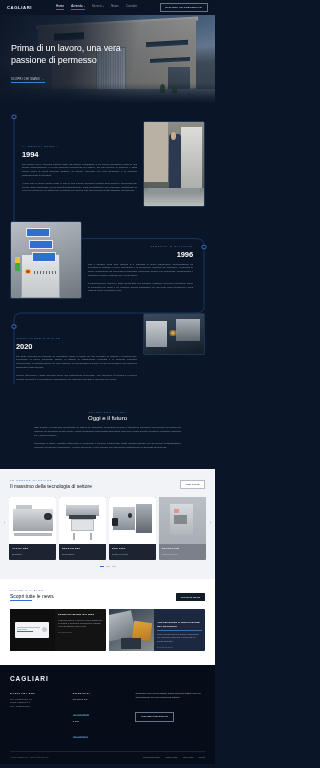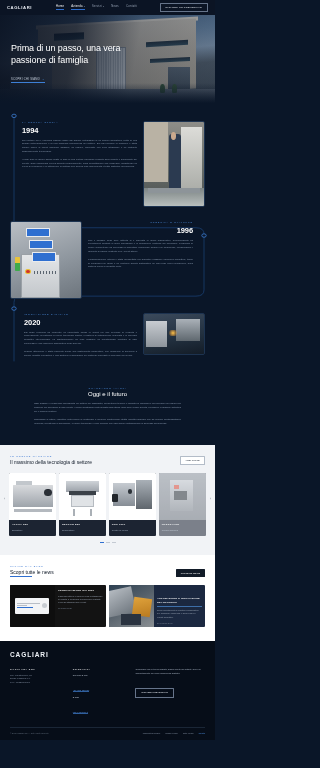--- a/index.html
+++ b/index.html
@@ -152,21 +152,21 @@
 
   
   .timeline {
     position: relative;
     background: #0a1628;
     padding: 12px 0 6px 0;
   }
   .tl-svg { position: absolute; left: 0; top: 0; width: 215px; height: 100%; pointer-events: none; }
 
   .tl-row { position: relative; display: flex; }
-  .tl-block { position: relative; }
+  .tl-block { position: relative; margin-top: 24px; }
 
   .tl-eyebrow {
     font-size: 2.3px;
     letter-spacing: 0.9px;
     color: #4d8ee0;
     text-transform: uppercase;
     margin-bottom: 2.5px;
   }
   .tl-year {
     font-size: 7.5px;
@@ -491,21 +491,21 @@
     <div class="win-strip w3"></div>
     <div class="door-panel"></div>
     <div class="door2"></div>
     <div class="ground"></div>
     <div class="shrub" style="left:160px"></div>
     <div class="shrub" style="left:172px"></div>
   </div>
   <div class="hero-overlay"></div>
   <div class="hero-bottomfade"></div>
   <div class="hero-content">
-    <div class="hero-title">Prima di un passo, una vera passione di famiglia</div>
+    <div class="hero-title">Prima di un lavoro, una vera passione di permesso</div>
     <div class="hero-cta">
       <span>SCOPRI CHI SIAMO</span>
       <span class="arr">→</span>
     </div>
   </div>
 </div>
 
 <div class="timeline">
   <svg class="tl-svg" viewBox="0 0 215 350" preserveAspectRatio="none">
     <path d="M14,14 L14,150 Q14,158 22,158 L196,158 Q204,158 204,166 L204,238 Q204,246 196,246 L22,246 Q14,246 14,254 L14,330" fill="none" stroke="#1d4a86" stroke-width="0.7"></path>
@@ -544,21 +544,21 @@
         <div class="ph2-btns"></div>
     </div>
     <div class="tl-block tl-right" style="flex: 1 1 0;">
       <div class="tl-eyebrow">CRESCITA E SVILUPPO</div>
       <div class="tl-year">1996</div>
       <div class="tl-para">Con il passare degli anni l'attività si è ampliata in modo significativo, accompagnata da investimenti costanti in nuovi macchinari e in formazione continua del personale. L'ingresso di nuove competenze ha permesso di affrontare commesse sempre più complesse, consolidando il rapporto di fiducia costruito con i clienti storici.</div>
       <div class="tl-para">L'organizzazione interna è stata riprogettata per garantire maggiore efficienza produttiva, tempi di consegna più rapidi e un controllo qualità sistematico su ogni fase della lavorazione, dalla materia prima al prodotto finito.</div>
     </div>
   </div>
 
-  <div class="tl-row" style="padding: 6px 10px 10px 24px; gap: 6px;">
+  <div class="tl-row" style="padding: 6px 10px 10px 16px; gap: 6px;">
     <div class="tl-block" style="flex: 1 1 0;">
       <div class="tl-eyebrow">INNOVAZIONE DIGITALE</div>
       <div class="tl-year">2020</div>
       <div class="tl-para">Dal 2020 l'azienda ha compiuto un importante passo in avanti nel suo percorso di crescita e rinnovamento, investendo in nuove tecnologie digitali, in sistemi di automazione avanzata e in processi produttivi interconnessi. La digitalizzazione ha reso possibile un monitoraggio puntuale di ogni commessa e una riduzione significativa degli sprechi.</div>
       <div class="tl-para">Grande attenzione è stata riservata anche alla sostenibilità ambientale, con l'adozione di soluzioni a minore impatto energetico e una gestione responsabile dei materiali impiegati in ogni fase del lavoro.</div>
     </div>
     <div class="tl-img" style="flex: 0 0 62px; height: 42px; align-self: flex-start;">
       <div class="ph3-bg"></div>
         <div class="ph3-m1"></div>
         <div class="ph3-m2"></div>

